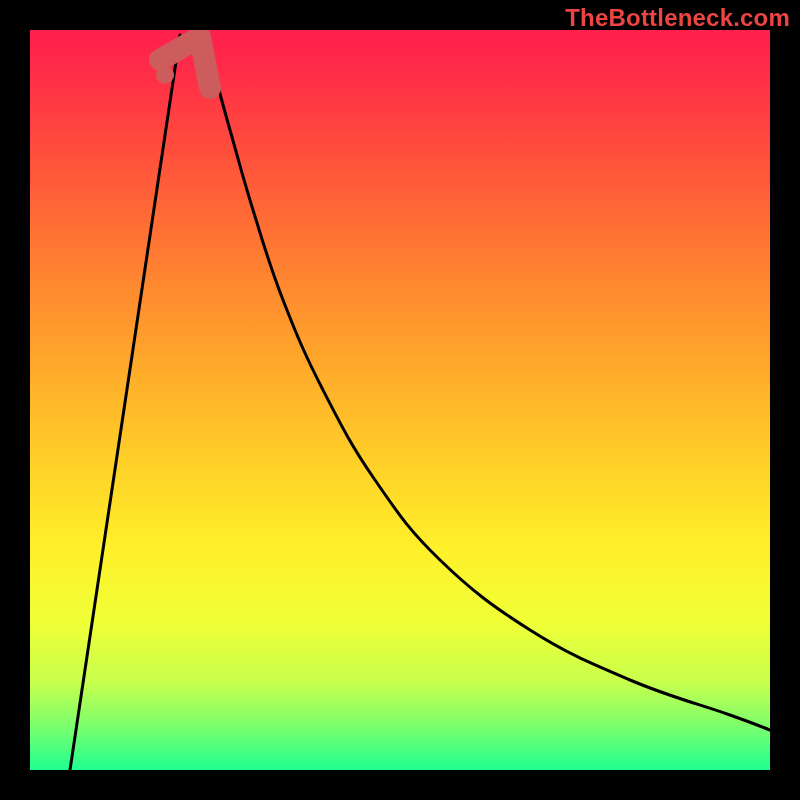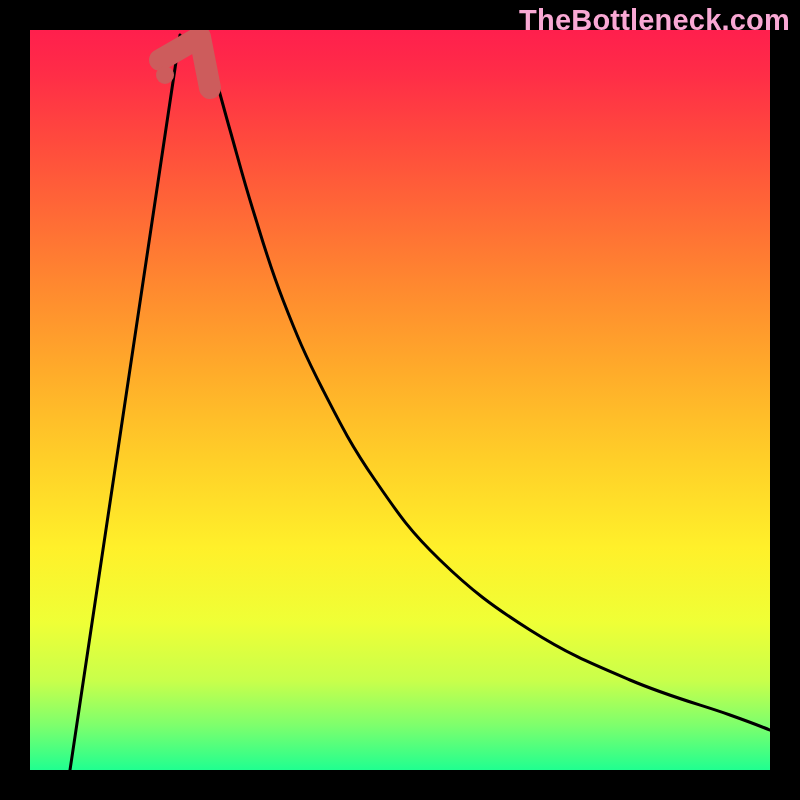--- a/index.html
+++ b/index.html
@@ -8,23 +8,23 @@
     position: relative;
     width: 800px;
     height: 800px;
     background: #000;
   }
   .attribution {
     position: absolute;
     top: 4px;
     right: 10px;
     font-family: Arial, Helvetica, sans-serif;
-    font-size: 29px;
+    font-size: 24px;
     font-weight: 600;
-    color: #f9a8d4;
+    color: #ef4444;
     letter-spacing: 0.2px;
     z-index: 5;
   }
   .plot-area {
     position: absolute;
     left: 30px;
     top: 30px;
     width: 740px;
     height: 740px;
     overflow: hidden;

